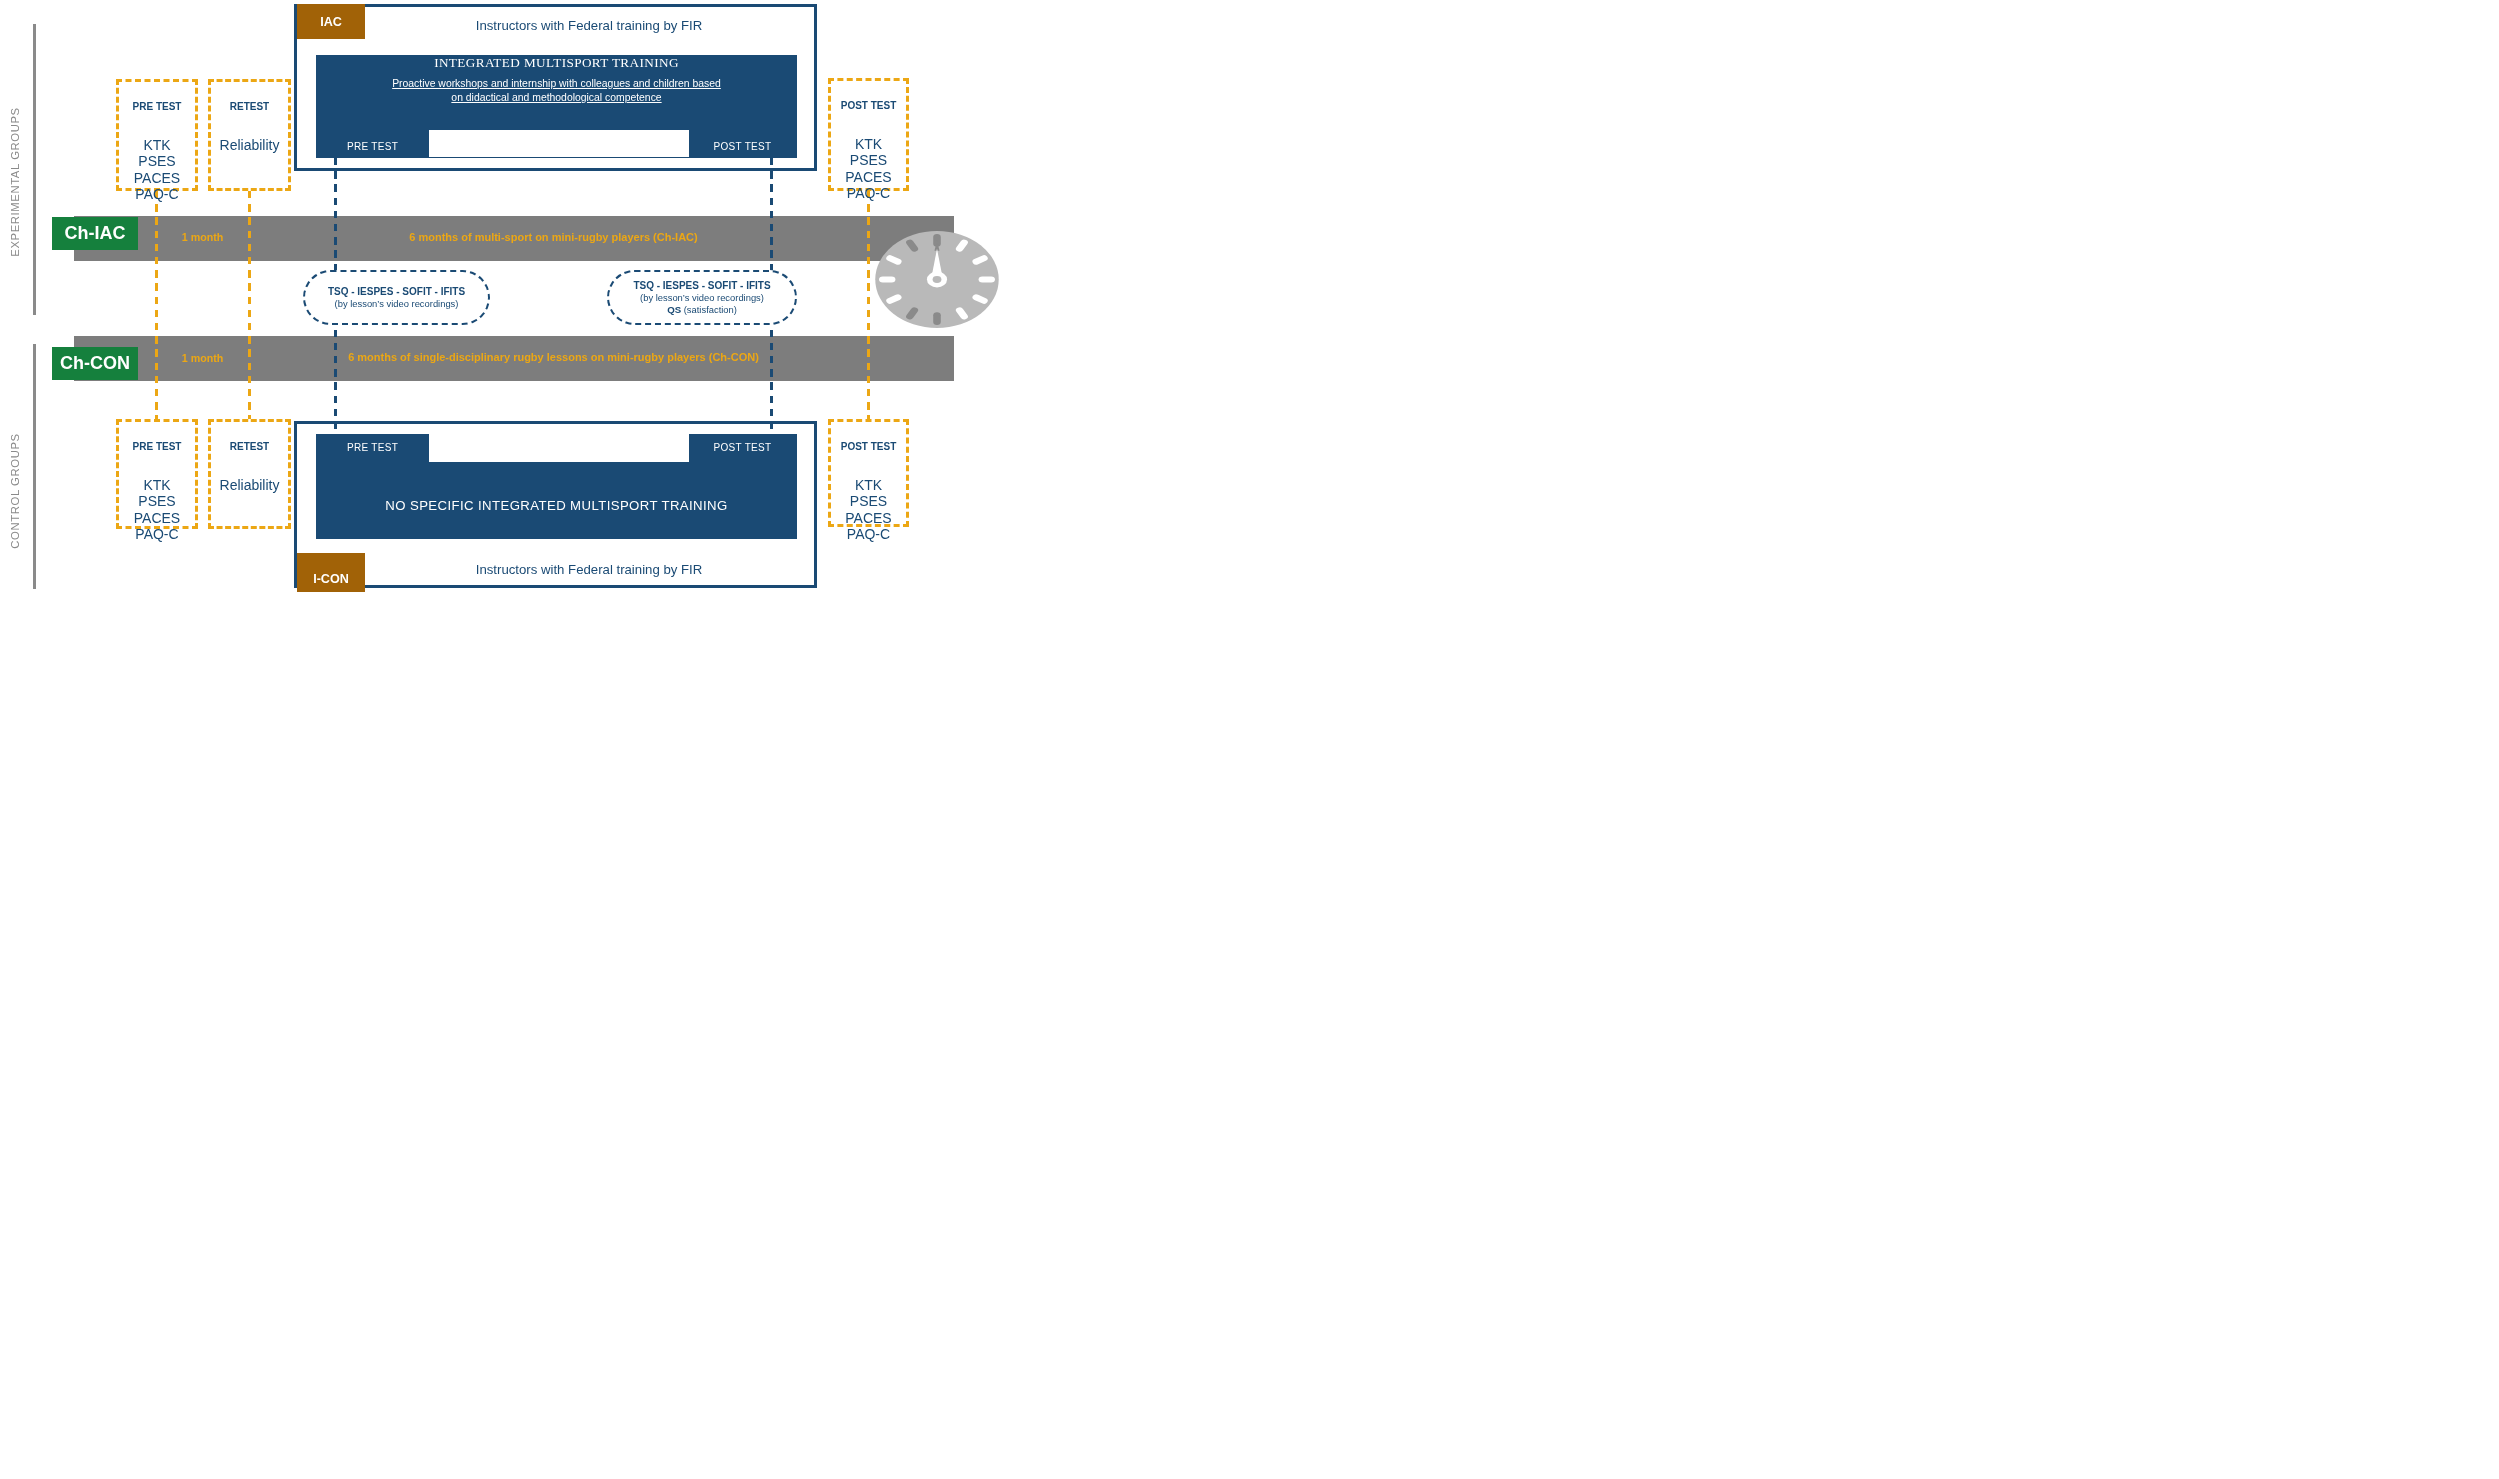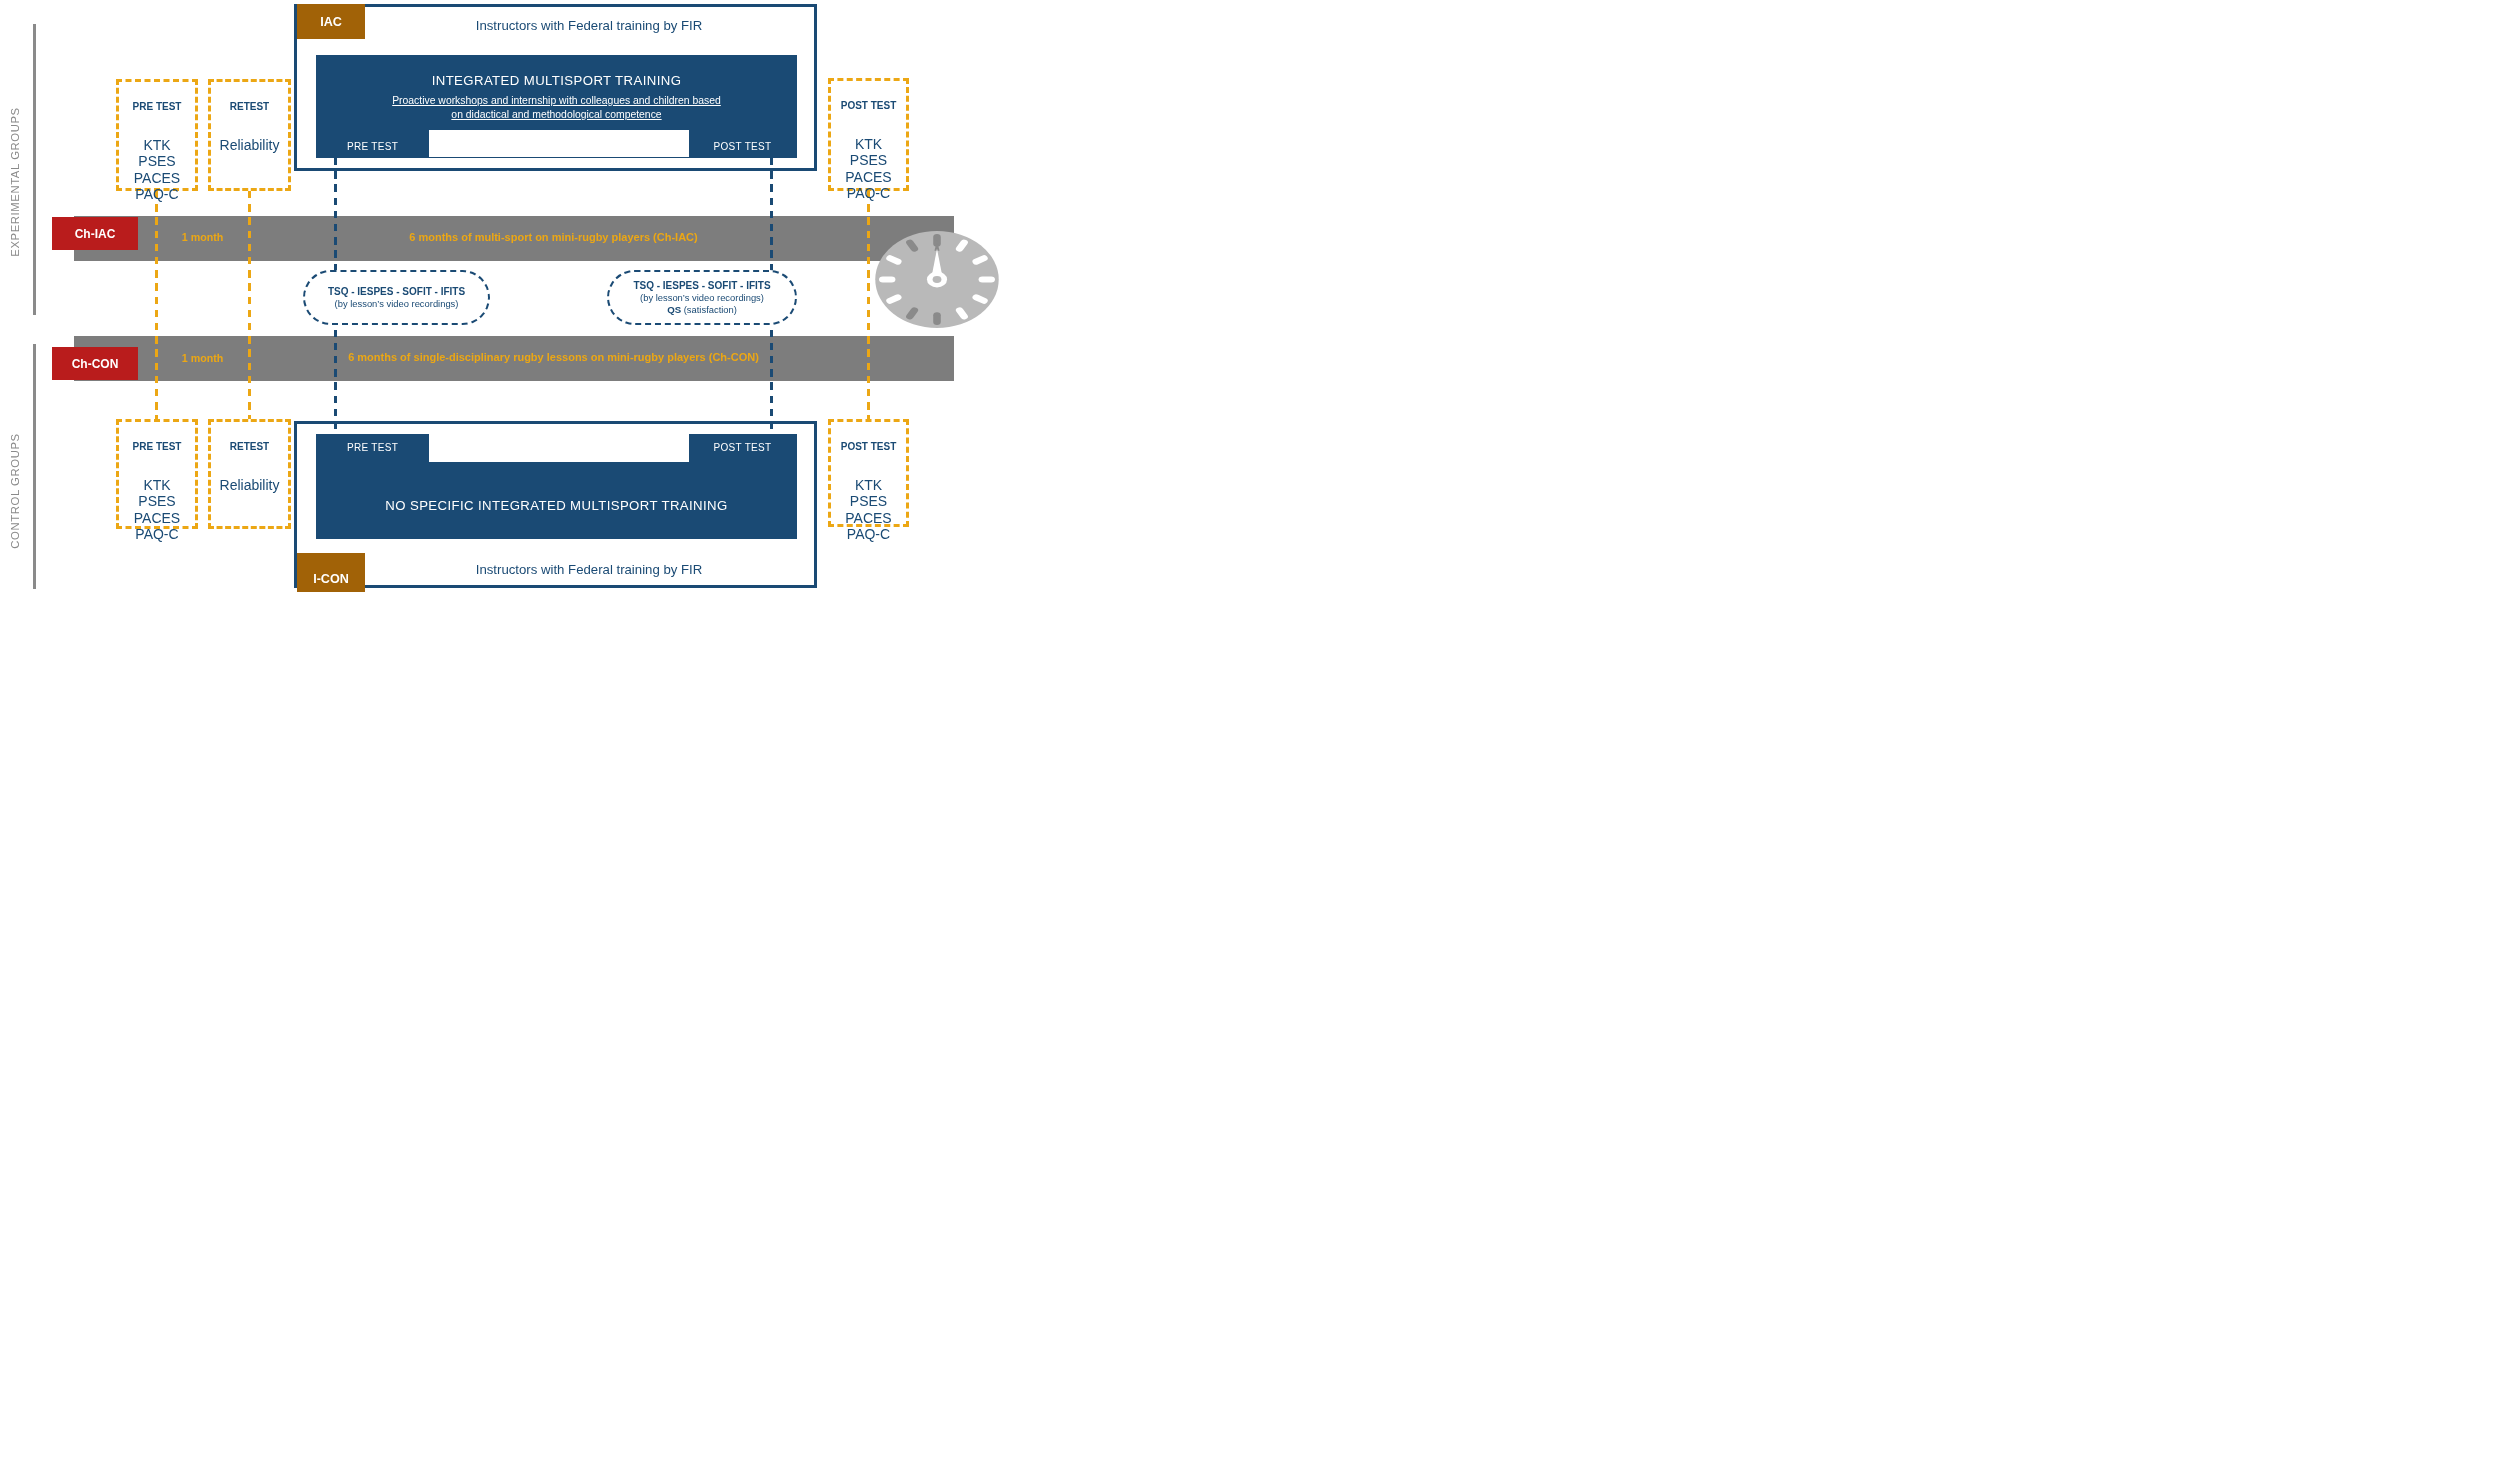--- a/index.html
+++ b/index.html
@@ -23,21 +23,21 @@
        display:flex;align-items:center;justify-content:center;z-index:5;}
   .grouptitle{position:absolute;color:#1a4a74;font-size:13.2px;text-align:center;}
   .bluebox{position:absolute;background:#1a4a74;color:#ffffff;text-align:center;z-index:3;}
   .bluebox .notch{position:absolute;background:#ffffff;}
   .leglabel{position:absolute;color:#ffffff;font-size:10px;letter-spacing:0.3px;text-align:center;}
   .bigtitle{font-size:13.2px;letter-spacing:0.4px;}
   .subtitle{font-size:10.4px;line-height:14px;margin-top:5.7px;text-decoration:underline;}
 
   
   .bar{position:absolute;background:#7d7d7d;z-index:1;display:flex;align-items:center;}
-  .chip{position:absolute;background:#b91c1c;color:#ffffff;font-weight:bold;font-size:12px;
+  .chip{position:absolute;background:#15803d;color:#ffffff;font-weight:bold;font-size:18px;
         display:flex;align-items:center;justify-content:center;z-index:2;text-align:center;}
   .phase1{position:absolute;color:#eca714;font-weight:bold;font-size:10.7px;text-align:center;z-index:2;}
   .phase2{position:absolute;color:#eca714;font-weight:bold;font-size:11px;text-align:center;z-index:2;}
 
   
   .vline{position:absolute;width:3.1px;z-index:2;}
   .vline.blue{background:repeating-linear-gradient(180deg,#1a4a74 0 7.5px,transparent 7.5px 13.2px);}
   .vline.orange{background:repeating-linear-gradient(180deg,#eca714 0 7.5px,transparent 7.5px 13.2px);}
 
   
@@ -125,21 +125,21 @@
       <div>PACES</div>
       <div>PAQ-C</div>
     </div>
   </div>
 
   <div class="outerbox" style="left:294px;top:4.4px;width:523px;height:167px;"></div>
   <div class="tab" style="left:297px;top:4.4px;width:68px;height:35px;">IAC</div>
   <div class="grouptitle" style="left:369px;top:17.6px;width:440px;">Instructors with Federal training by FIR</div>
 
   <div class="bluebox" style="left:316px;top:55px;width:481px;height:103px;">
-    <div class="bigtitle" style="margin-top:18px;">INTEGRATED MULTISPORT TRAINING</div>
+    <div class="bigtitle" style="font-family:Liberation Serif, serif;">INTEGRATED MULTISPORT TRAINING</div>
     <div class="subtitle">
       <div>Proactive workshops and internship with colleagues and children based</div>
       <div>on didactical and methodological competence</div>
     </div>
     <div class="notch" style="left:113px;top:75px;width:260px;height:27px;"></div>
     <div class="leglabel" style="left:0;bottom:6.3px;width:113px;">PRE TEST</div>
     <div class="leglabel" style="right:0;bottom:6.3px;width:109px;">POST TEST</div>
   </div>
 
   <div class="oval" style="left:303px;top:270px;width:187px;height:55px;">

